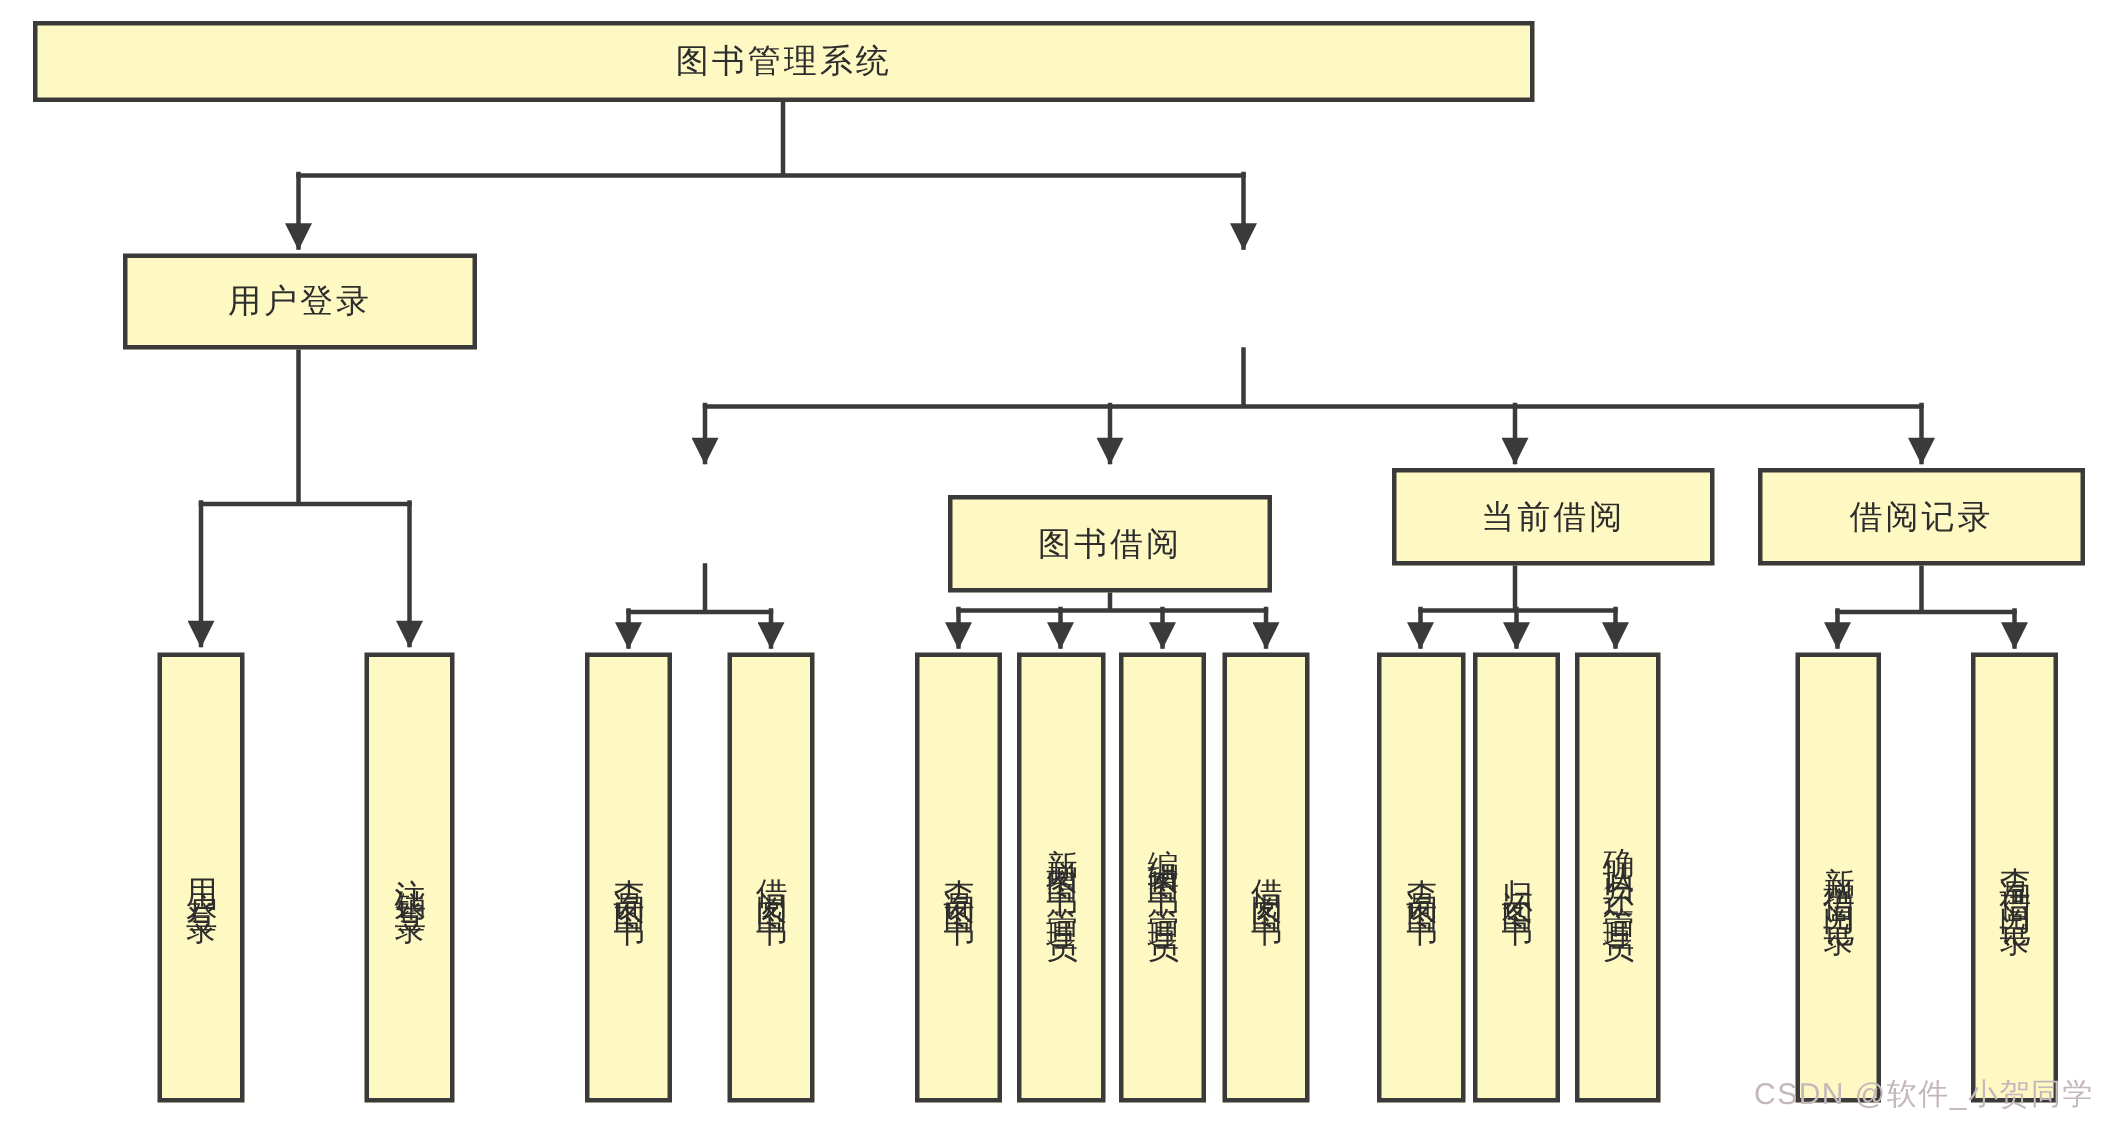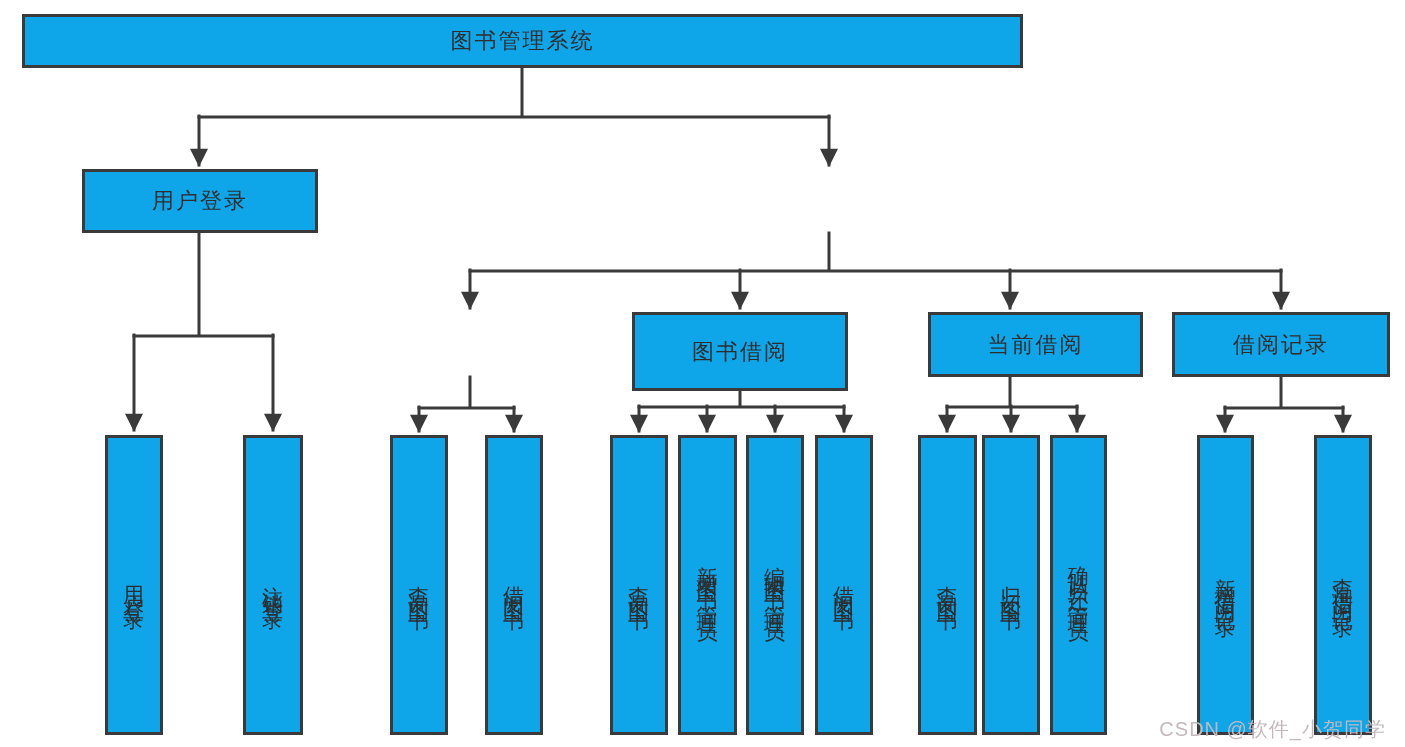--- a/index.html
+++ b/index.html
@@ -5,30 +5,30 @@
   html,body{margin:0;padding:0;background:#fff;}
   #stage{
     position:relative;width:1405px;height:747px;background:var(--bg,#fff);
     font-family:"Liberation Sans","DejaVu Sans",sans-serif;overflow:hidden;
   }
   svg.wires{position:absolute;left:0;top:0;width:1405px;height:747px;}
   .conn{stroke:var(--line,#3a3a3a);stroke-width:3;fill:none;stroke-linecap:square;}
   .arrowfill{fill:var(--line,#3a3a3a);}
   .box{
     position:absolute;box-sizing:border-box;border:3px solid var(--line,#3a3a3a);
-    background:#0ea5e9;display:flex;align-items:center;justify-content:center;
+    background:#fef9c3;display:flex;align-items:center;justify-content:center;
     color:var(--text,#2d2d2d);
   }
   .box.h span{font-size:22px;letter-spacing:2px;white-space:nowrap;}
   .box.v span{
     writing-mode:vertical-rl;text-orientation:mixed;
     font-size:21px;letter-spacing:8px;line-height:1.0;
   }
   .watermark{
-    position:absolute;right:19px;bottom:4px;z-index:6;
+    position:absolute;right:9px;bottom:4px;z-index:6;
     font-size:20px;color:var(--wm,#c4b8bc);letter-spacing:1px;white-space:nowrap;text-align:right;
   }
 </style>
 </head>
 <body>
 
 <div id="stage" style="--line: #3a3a3a; --text: #2d2d2d; --wm: #c4b8bc; --bg: #ffffff;">
 
   <svg class="wires" viewBox="0 0 1405 747" xmlns="http://www.w3.org/2000/svg">
     <defs>
@@ -72,21 +72,21 @@
   </svg>
 
   <div class="box h" style="left:22px;top:14px;width:1001px;height:54px">
     <span>图书管理系统</span>
   </div>
 
   <div class="box h" style="left:82px;top:169px;width:236px;height:64px">
     <span>用户登录</span>
   </div>
 
-  <div class="box h" style="left:632px;top:312px;width:216px;height:79px">
+  <div class="box h" style="left:632px;top:330px;width:216px;height:65px">
     <span>图书借阅</span>
   </div>
   <div class="box h" style="left:928px;top:312px;width:215px;height:65px">
     <span>当前借阅</span>
   </div>
   <div class="box h" style="left:1172px;top:312px;width:218px;height:65px">
     <span>借阅记录</span>
   </div>
 
   <div class="box v" style="left:105px;top:435px;width:58px;height:300px">

